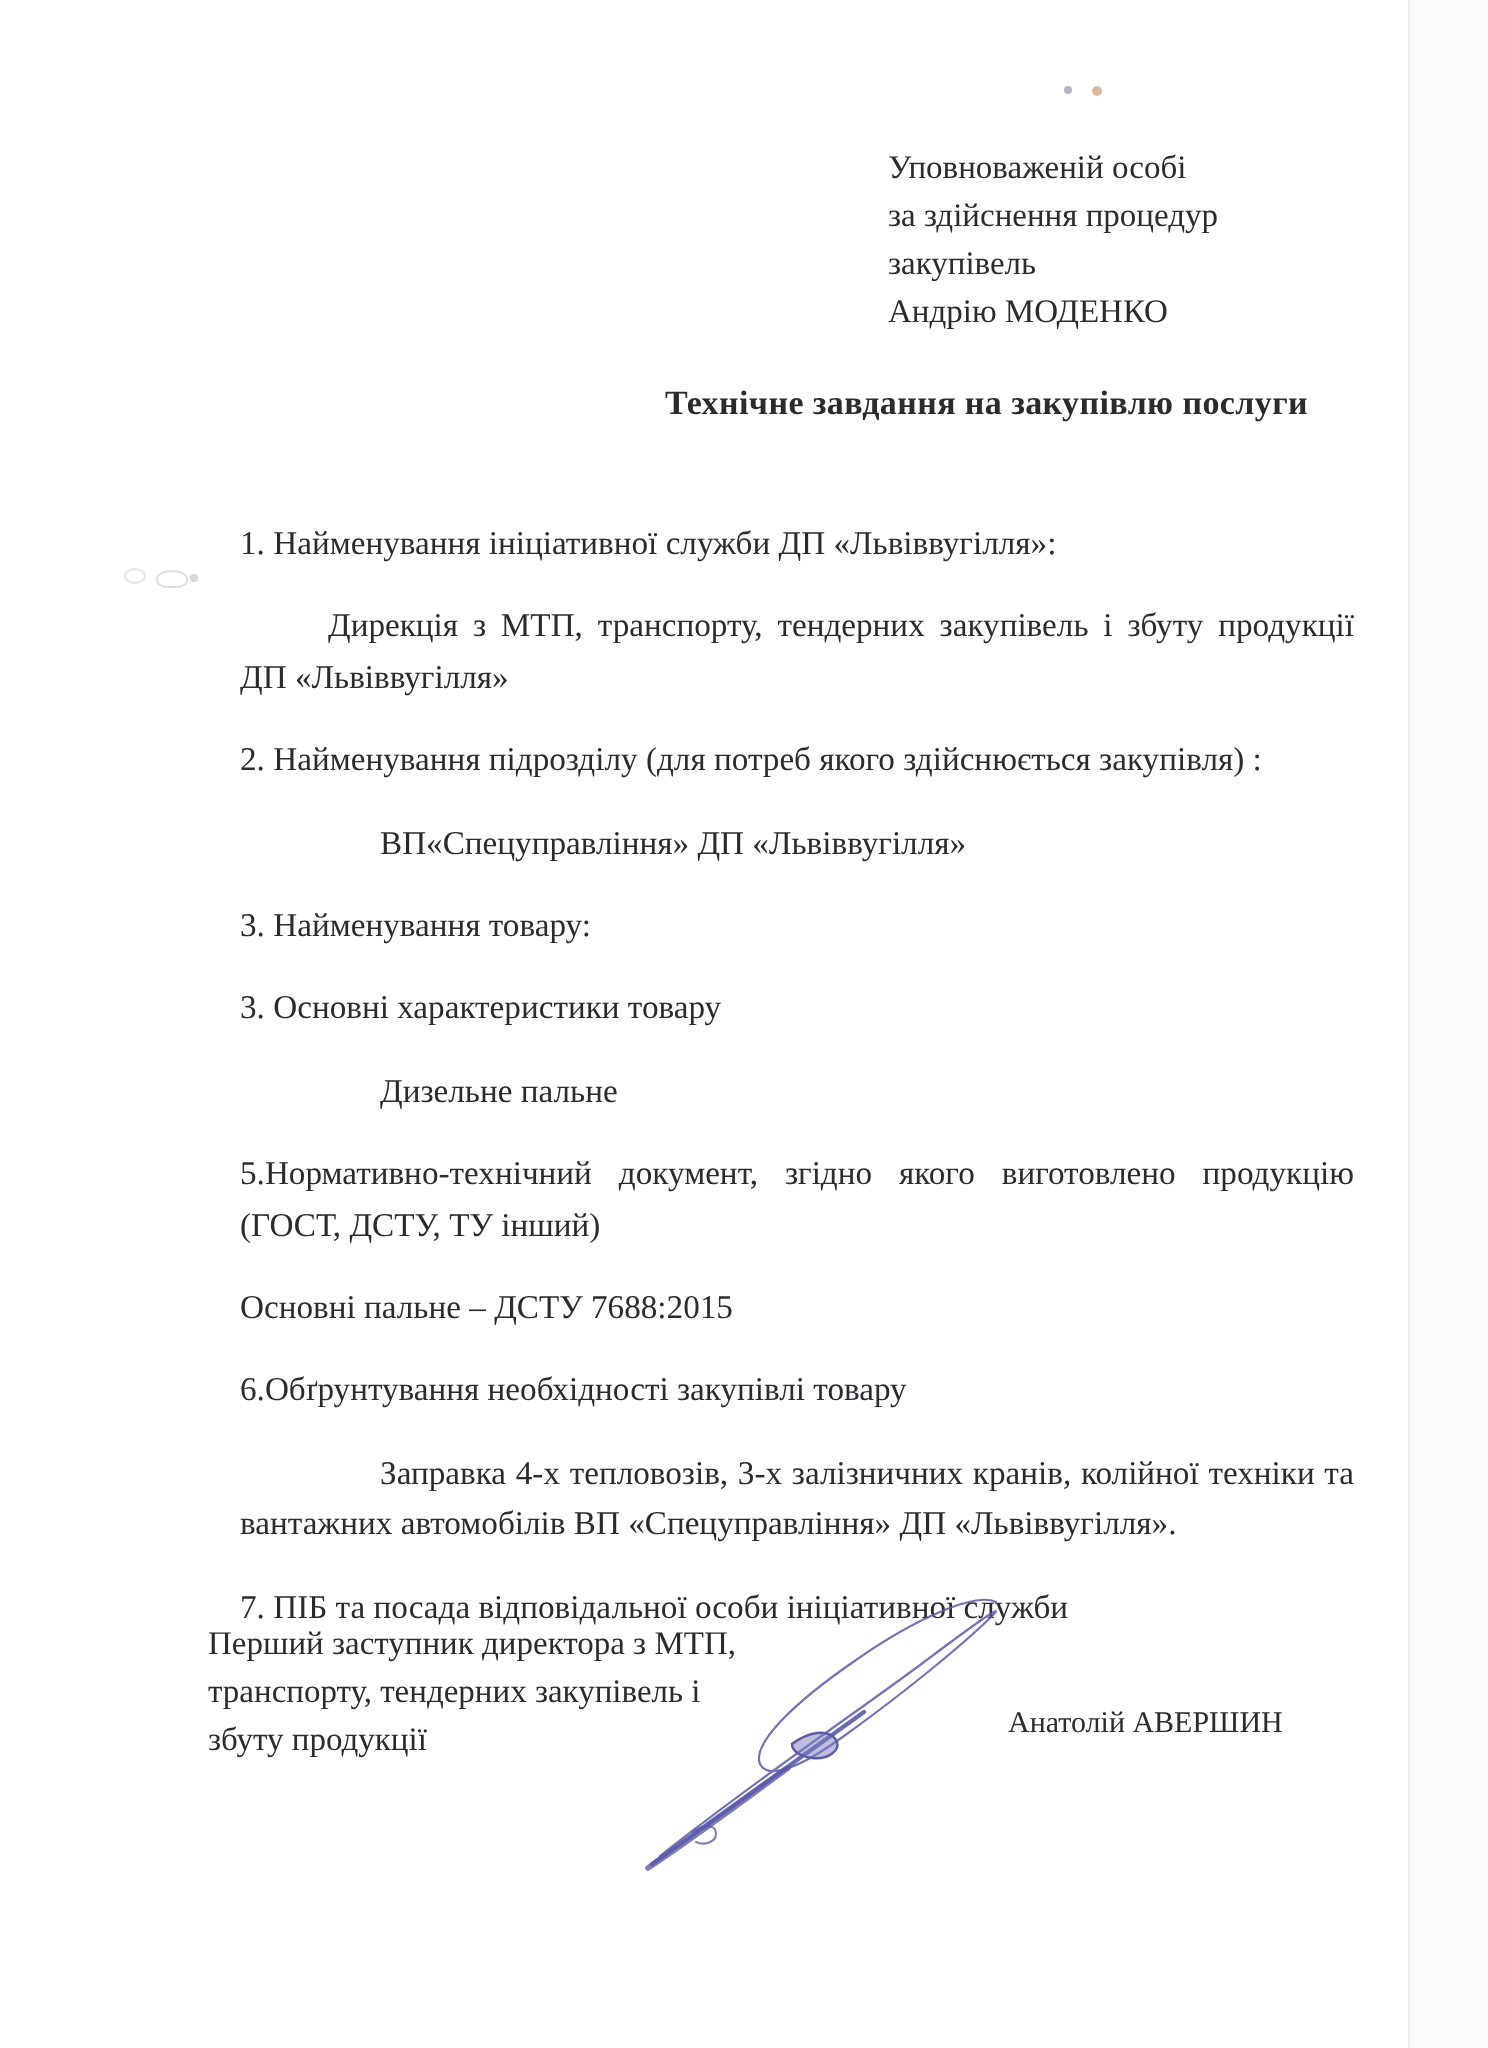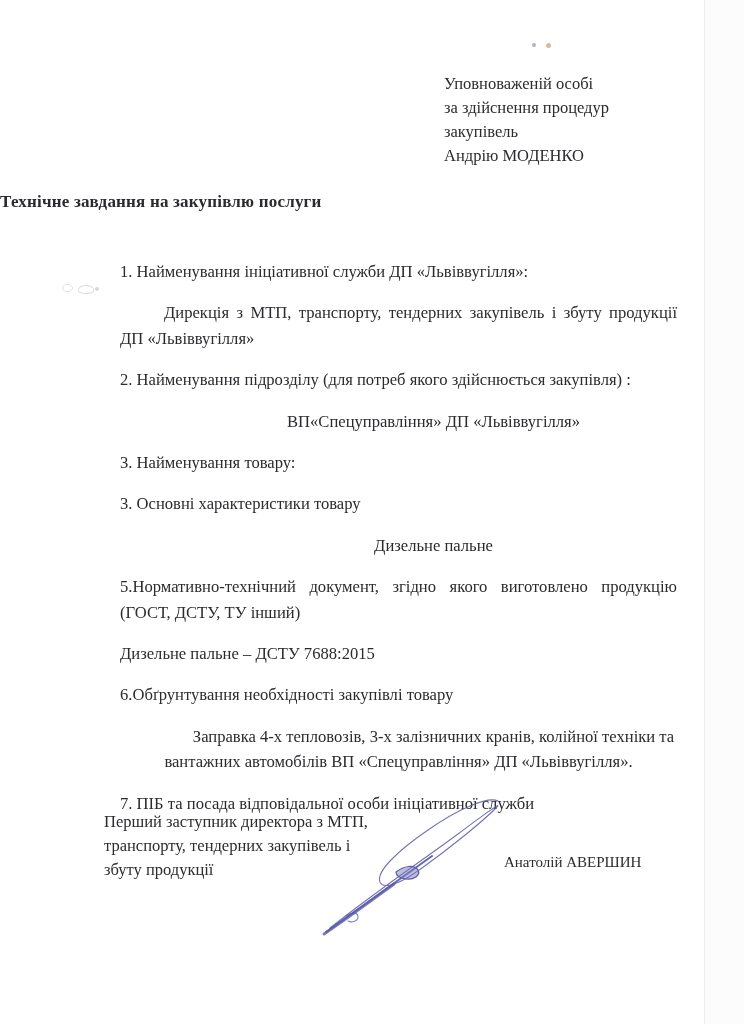--- a/index.html
+++ b/index.html
@@ -56,39 +56,39 @@
     font-size: 16.5px;
     line-height: 24px;
     white-space: pre-line;
   }
 
   .doc-title {
     position: absolute;
     left: 0;
     top: 192px;
     width: 654px;
-    text-align: left;
+    text-align: right;
     font-size: 17px;
     font-weight: bold;
     letter-spacing: .2px;
   }
 
   
   .body {
     position: absolute;
     left: 104px;
     top: 243px;
     width: 589px;
     font-size: 16.6px;
     line-height: 25.4px;
   }
   .body p { margin: 16px; }
   .just  { text-align: justify; text-justify: inter-word; }
   .ind   { text-indent: 44px; }
-  .ind-lg{ text-indent: 70px; text-align: center; }
+  .ind-lg{ text-indent: 70px; }
   .gap-s { margin-top: 9px !important; }
   .gap-m { margin-top: 14px !important; }
 
   
   .sig-role {
     position: absolute;
     left: 104px;
     top: 810px;
     width: 300px;
     font-size: 16.5px;
@@ -139,21 +139,21 @@
 
     <p class="gap-s">2.  Найменування  підрозділу  (для потреб якого здійснюється закупівля) :</p>
     <p class="ind-lg">ВП«Спецуправління» ДП «Львіввугілля»</p>
 
     <p>3.  Найменування  товару:</p>
 
     <p class="gap-m">3. Основні  характеристики товару</p>
     <p class="ind-lg">Дизельне пальне</p>
 
     <p class="just">5.Нормативно-технічний документ, згідно якого виготовлено продукцію (ГОСТ, ДСТУ, ТУ інший)</p>
-    <p>Дизельне пальне  – ДСТУ 7688:2015</p>
+    <p>Основні пальне  – ДСТУ 7688:2015</p>
 
     <p>6.Обґрунтування необхідності закупівлі товару</p>
     <p class="just ind-lg gap-s">Заправка 4-х тепловозів, 3-х залізничних кранів, колійної техніки та вантажних автомобілів ВП «Спецуправління» ДП «Львіввугілля».</p>
 
     <p>7. ПІБ та посада відповідальної особи ініціативної служби</p>
   </div>
 
   <div class="sig-role">Перший заступник директора з МТП,
 транспорту, тендерних закупівель і
 збуту продукції</div>

